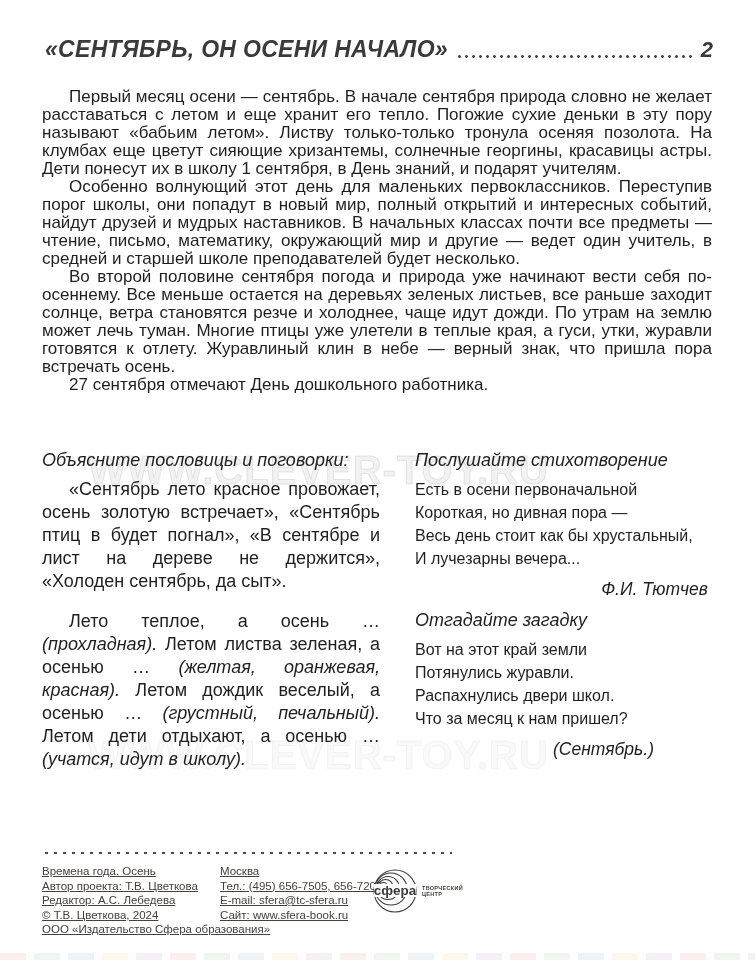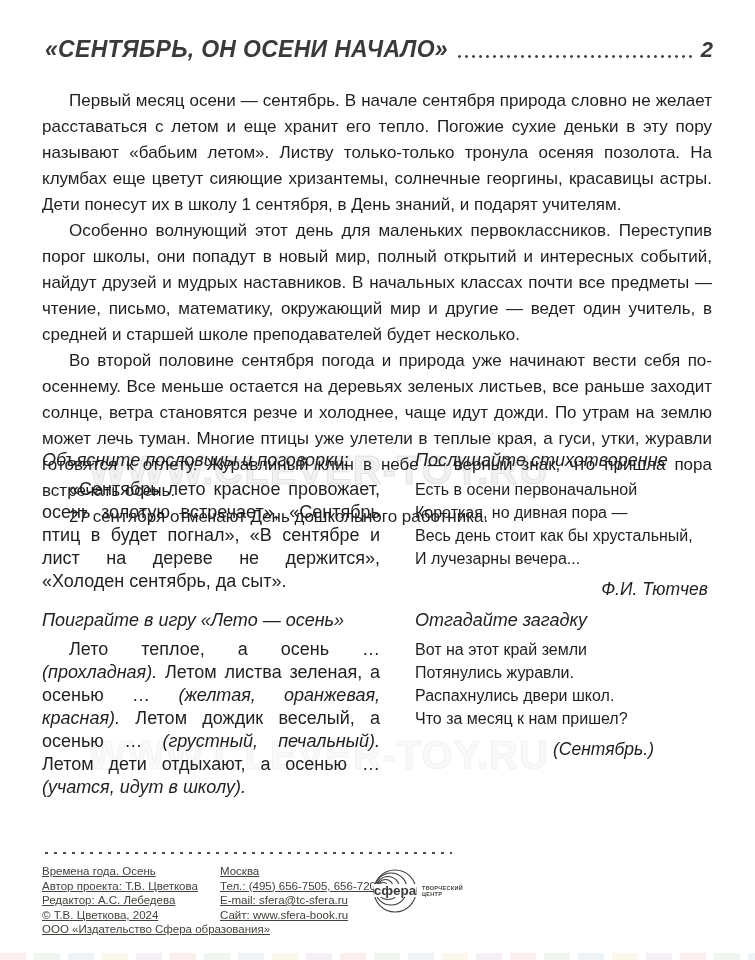--- a/index.html
+++ b/index.html
@@ -27,21 +27,21 @@
     background-image:radial-gradient(circle, #454545 1.3px, transparent 1.5px);
     background-size:7px 9px;background-repeat:repeat-x;background-position:0 100%;
   }
   .pagenum{
     font-size:22px;font-weight:700;font-style:italic;color:#3a3a3a;
   }
 
   
   .article{
     position:absolute;left:42px;width:670px;top:88px;
-    font-size:17px;line-height:26px;text-align:justify;
+    font-size:17px;line-height:18px;text-align:justify;
   }
   .para{margin:0;text-indent:27px;}
 
   
   .columns{
     position:absolute;left:42px;width:670px;top:450px;
     display:grid;
     grid-template-columns:338px 297px;
     column-gap:35px;row-gap:10px;
   }
@@ -137,21 +137,20 @@
     <div>
       <p class="sec-heading">Послушайте стихотворение</p>
       <div class="verse-line">Есть в осени первоначальной</div>
       <div class="verse-line">Короткая, но дивная пора —</div>
       <div class="verse-line">Весь день стоит как бы хрустальный,</div>
       <div class="verse-line">И лучезарны вечера...</div>
       <div class="poem-author">Ф.И. Тютчев</div>
     </div>
 
     <div>
-      <p class="sec-heading">Поиграйте в игру «Лето — осень»</p>
       <p class="col-text"><span>Лето теплое, а осень … </span><span class="it">(прохладная).</span><span> Летом листва зеленая, а осенью … </span><span class="it">(желтая, оранжевая, красная).</span><span> Летом дождик веселый, а осенью … </span><span class="it">(грустный, печальный).</span><span> Летом дети отдыхают, а осенью … </span><span class="it">(учатся, идут в школу).</span></p>
     </div>
 
     <div>
       <p class="sec-heading">Отгадайте загадку</p>
       <div class="verse-line">Вот на этот край земли</div>
       <div class="verse-line">Потянулись журавли.</div>
       <div class="verse-line">Распахнулись двери школ.</div>
       <div class="verse-line">Что за месяц к нам пришел?</div>
       <div class="riddle-answer">(Сентябрь.)</div>

